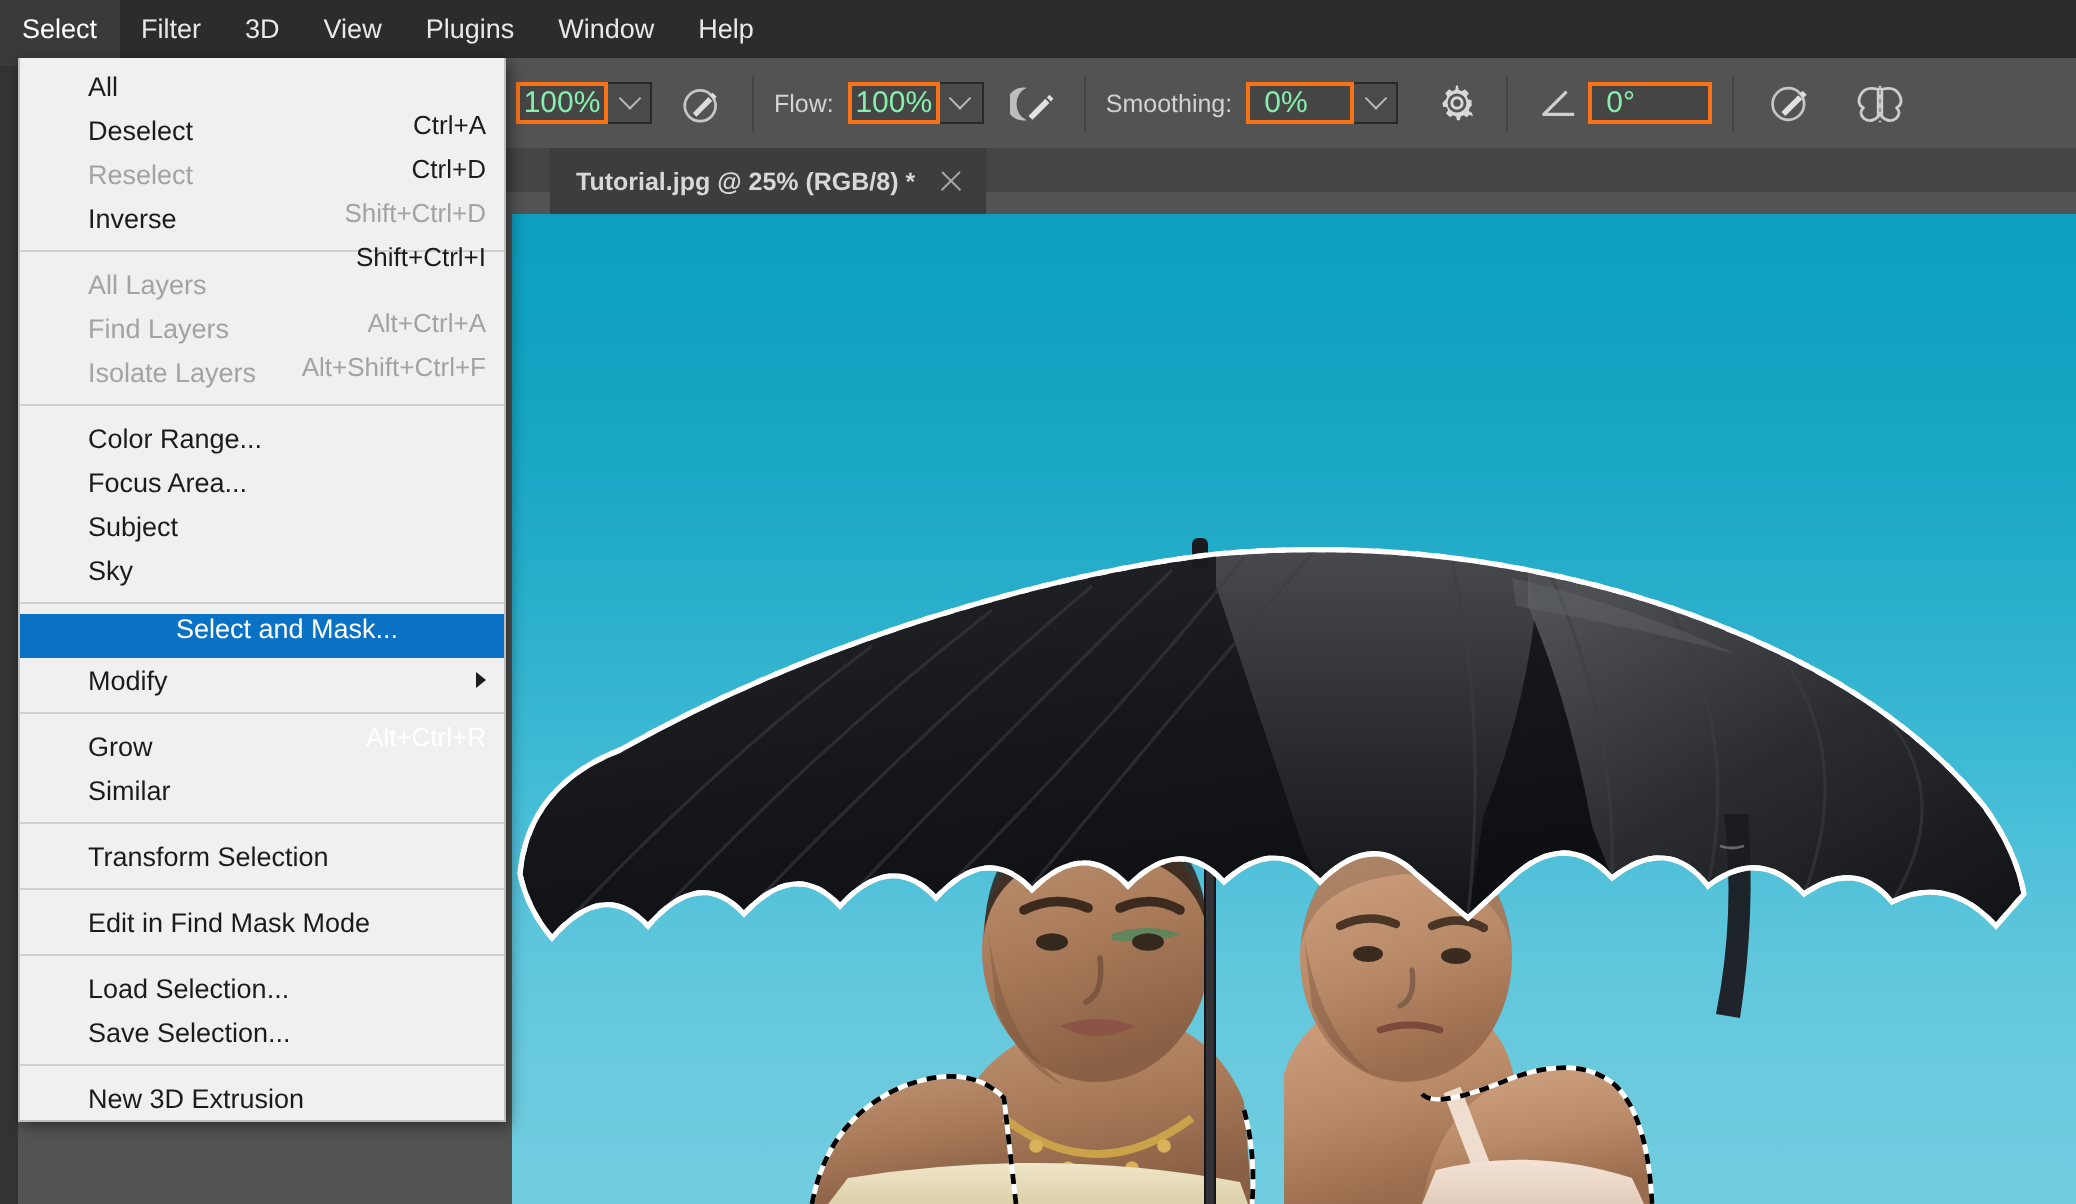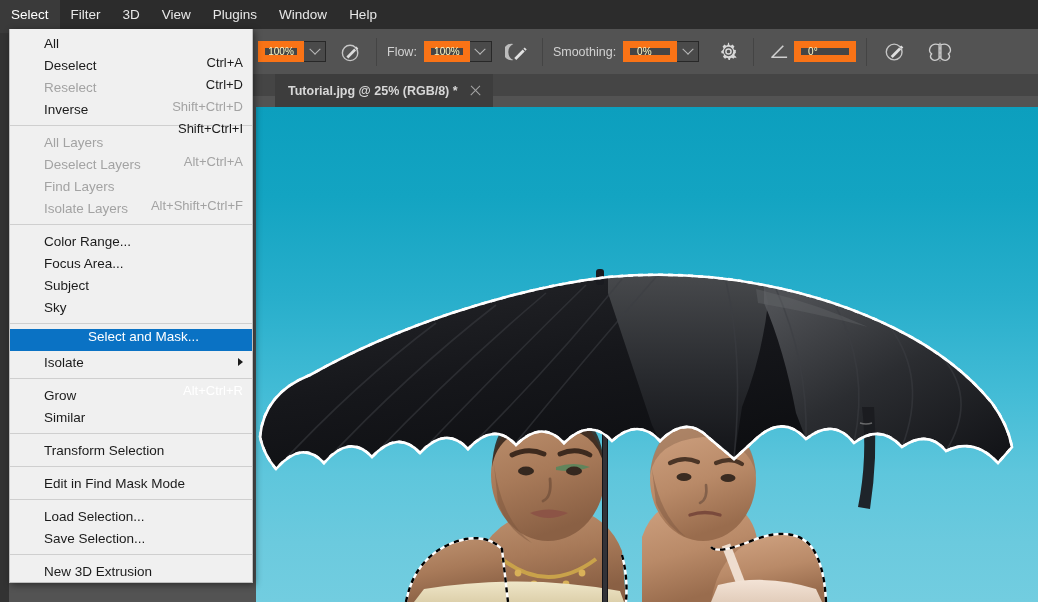--- a/index.html
+++ b/index.html
@@ -53,23 +53,23 @@
     position: absolute;
     left: 0; top: 0;
     height: 45px;
     display: flex;
     align-items: center;
     gap: 0px;
   }
   .opt-field {
     height: 21px;
     background: #454545;
-    border: 7px solid #f97316;
-    color: #fef9c3;
-    font-size: 10px;
+    border: 2px solid #f97316;
+    color: #86efac;
+    font-size: 15px;
     display: flex;
     align-items: center;
     justify-content: center;
     box-sizing: border-box;
   }
   .opt-arrow {
     width: 22px; height: 21px;
     background: #4a4a4a;
     border: 1px solid #282828;
     border-left: none;
@@ -548,23 +548,20 @@
       <div class="mi">
         <span class="label">Inverse</span>
         <span class="accel">Shift+Ctrl+I</span>
       </div>
       <div class="msep"></div>
       <div class="mi disabled">
         <span class="label">All Layers</span>
         <span class="accel">Alt+Ctrl+A</span>
       </div>
       <div class="mi disabled">
-        <span class="label">Deselect Layers</span>
-      </div>
-      <div class="mi disabled">
         <span class="label">Find Layers</span>
         <span class="accel">Alt+Shift+Ctrl+F</span>
       </div>
       <div class="mi disabled">
         <span class="label">Isolate Layers</span>
       </div>
       <div class="msep"></div>
       <div class="mi">
         <span class="label">Color Range...</span>
       </div>
@@ -576,21 +573,21 @@
       </div>
       <div class="mi">
         <span class="label">Sky</span>
       </div>
       <div class="msep"></div>
       <div class="mi selected">
         <span class="label">Select and Mask...</span>
         <span class="accel">Alt+Ctrl+R</span>
       </div>
       <div class="mi">
-        <span class="label">Isolate</span>
+        <span class="label">Modify</span>
         <span class="submark"></span>
       </div>
       <div class="msep"></div>
       <div class="mi">
         <span class="label">Grow</span>
       </div>
       <div class="mi">
         <span class="label">Similar</span>
       </div>
       <div class="msep"></div>

